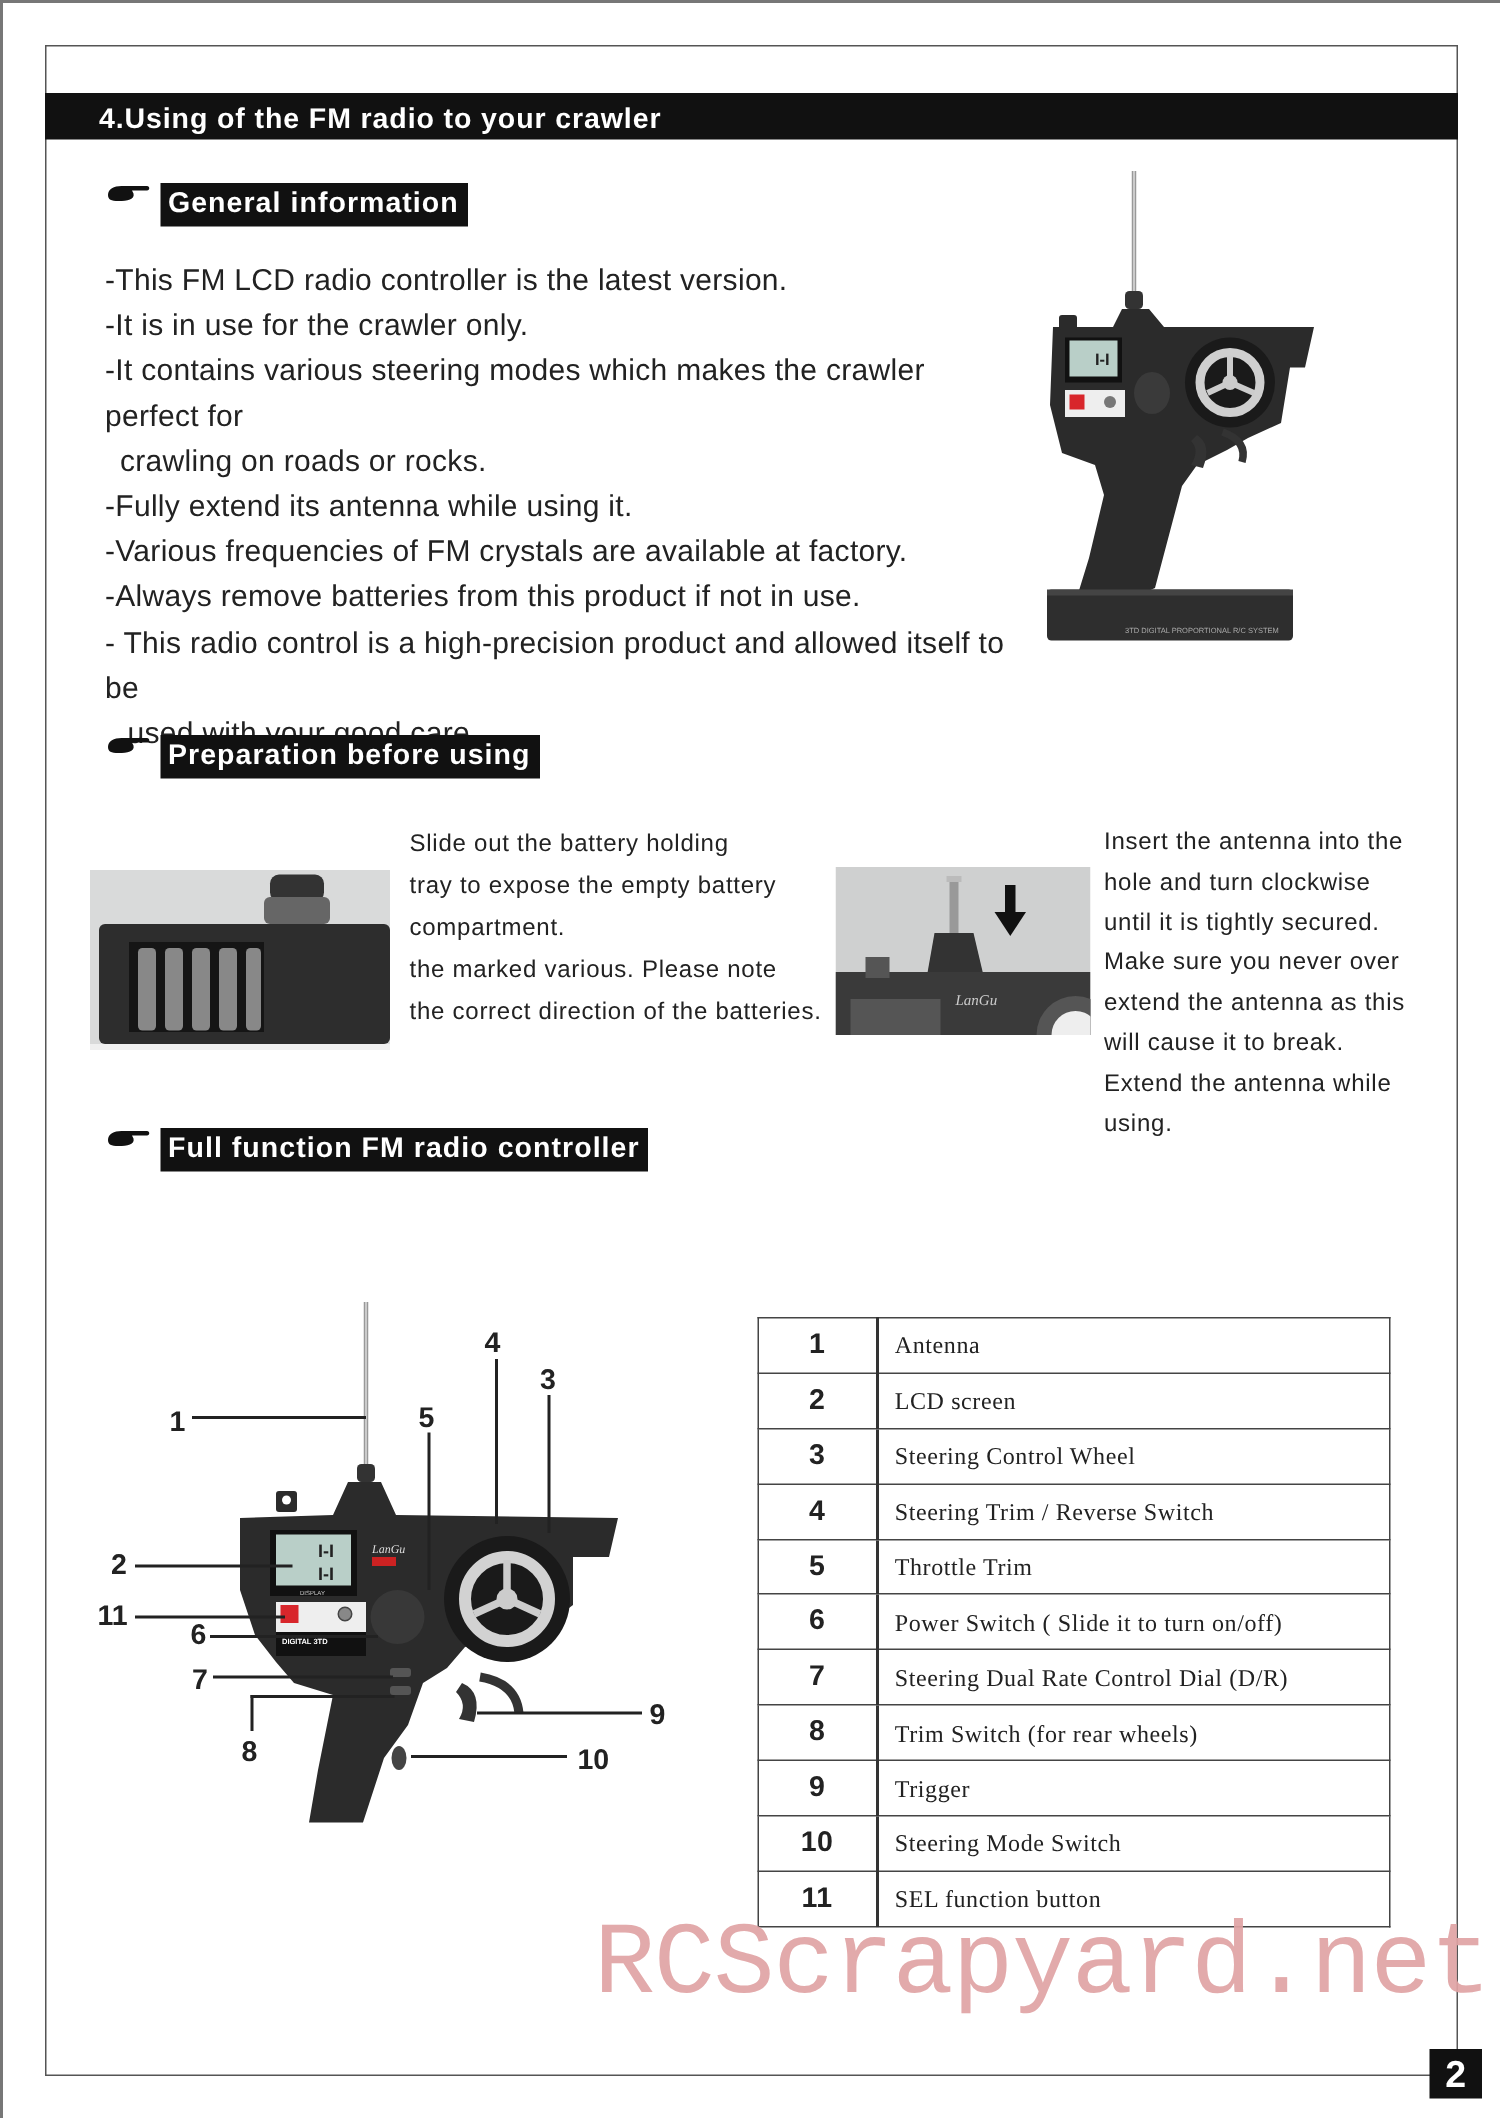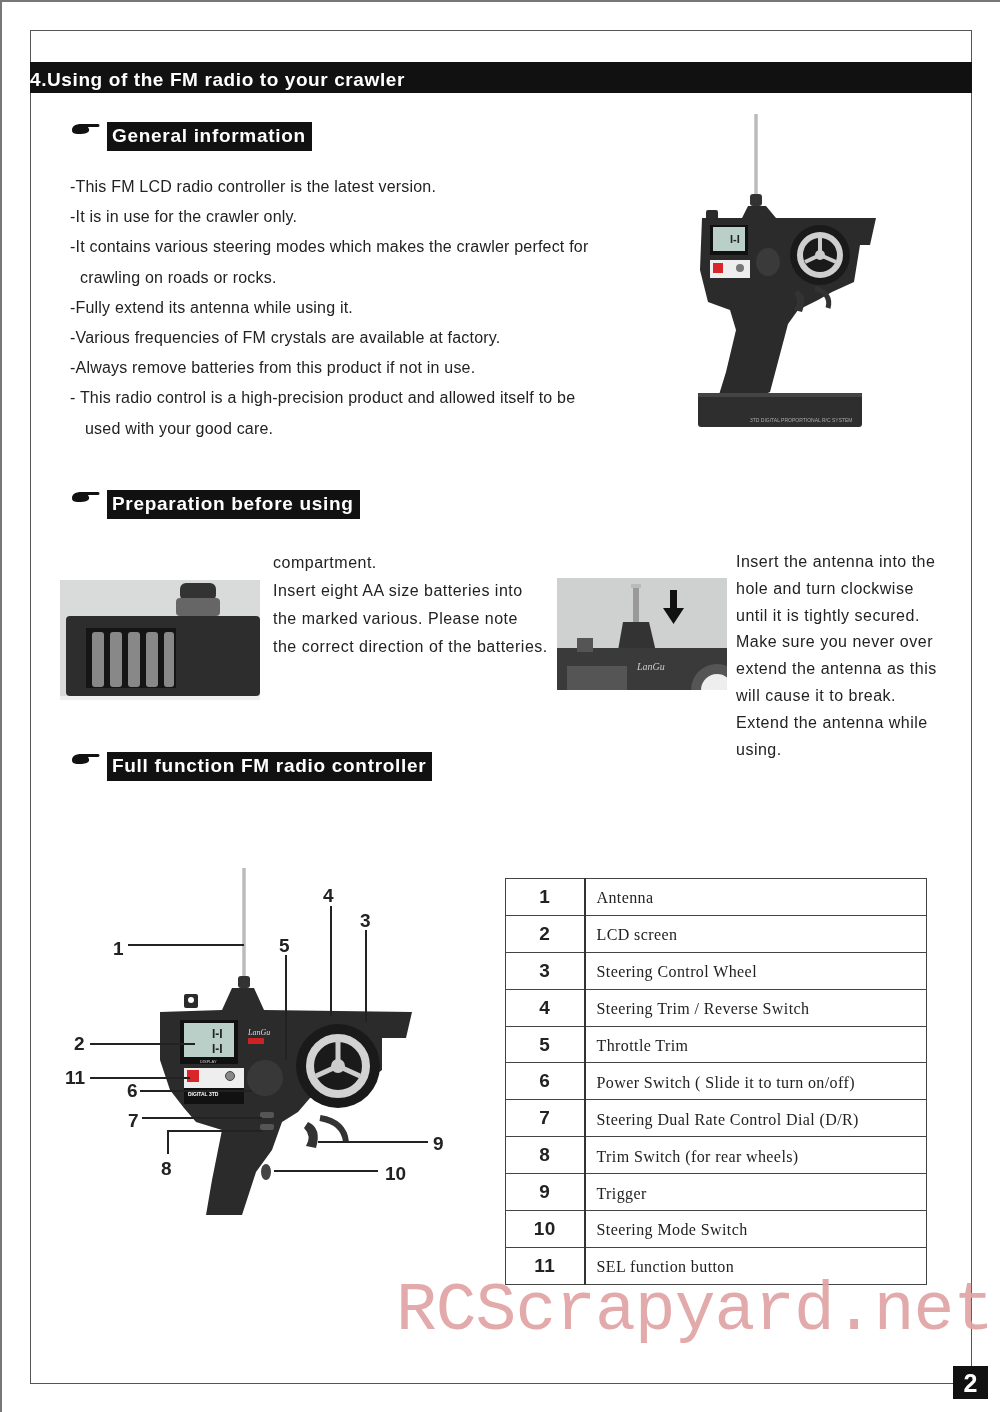--- a/index.html
+++ b/index.html
@@ -6,28 +6,28 @@
   html, body { width: 1000px; height: 1412px; background: #ffffff; overflow: hidden; }
   body { position: relative; font-family: "Liberation Sans", sans-serif; color: #222; }
 
   .page-edge { position: absolute; left: 0; top: 0; width: 1000px; height: 1412px;
     border-left: 2px solid #777; border-top: 2px solid #777; }
   .frame { position: absolute; left: 30px; top: 30px; width: 942px; height: 1354px;
     border: 1.5px solid #555; }
 
   .main-header { position: absolute; left: 30px; top: 62px; width: 942px; height: 31px;
     background: #111; color: #fff; font-weight: bold; font-size: 19px; letter-spacing: 0.6px;
-    line-height: 36px; }
+    padding-left: 36px; line-height: 36px; }
 
   .section-title { position: absolute; display: flex; align-items: flex-start; }
   .hand-icon { width: 30px; height: 14px; margin-right: 6px; }
   .section-label { background: #111; color: #fff; font-weight: bold; font-size: 19px;
     letter-spacing: 0.7px; padding: 2px 6px 3px 5px; line-height: 24px; }
 
-  .gen-list { position: absolute; left: 70px; top: 172px; width: 600px; font-size: 16px;
+  .gen-list { position: absolute; left: 70px; top: 172px; width: 600px; font-size: 20px;
     line-height: 30.2px; color: #222; letter-spacing: 0.2px; }
   .gen-list .cont { padding-left: 10px; }
   .gen-list .cont2 { padding-left: 15px; }
 
   .photo { position: absolute; overflow: hidden; }
 
   .prep-text { position: absolute; font-size: 16px; line-height: 28px; letter-spacing: 0.5px; color: #222; }
 
   .callout { position: absolute; font-weight: bold; font-size: 19px; color: #222; }
   .leader { position: absolute; background: #222; }
@@ -113,22 +113,23 @@
     <rect x="32" y="52" width="12" height="55" rx="3"></rect>
     <rect x="50" y="52" width="12" height="55" rx="3"></rect>
     <rect x="68" y="52" width="12" height="55" rx="3"></rect>
     <rect x="86" y="52" width="12" height="55" rx="3"></rect>
     <rect x="104" y="52" width="10" height="55" rx="3"></rect>
   </g>
   <rect x="0" y="116" width="200" height="4" fill="#f0f0f0"></rect>
 </svg>
 
 <div class="prep-text" style="left:273px; top:549px;">
+  <div>Slide out the battery holding</div>
+  <div>tray to expose the empty battery</div>
   <div>compartment.</div>
-  <div>Insert eight AA size batteries into</div>
   <div>the marked various. Please note</div>
   <div>the correct direction of the batteries.</div>
 </div>
 
 <svg class="photo" style="left:557px; top:578px;" width="170" height="112" viewBox="0 0 170 112">
   <rect x="0" y="0" width="170" height="112" fill="#cfd0d0"></rect>
   <rect x="76" y="8" width="6" height="36" fill="#999"></rect>
   <rect x="74" y="6" width="10" height="4" fill="#bbb"></rect>
   <path d="M66 44 L92 44 L100 78 L60 78 Z" fill="#333"></path>
   <rect x="0" y="70" width="170" height="42" fill="#3a3a3a"></rect>

